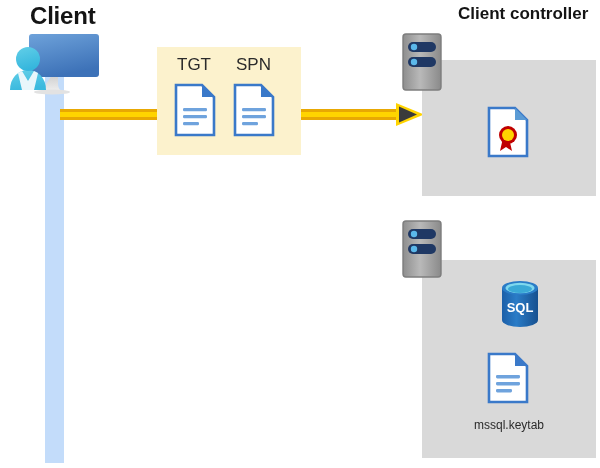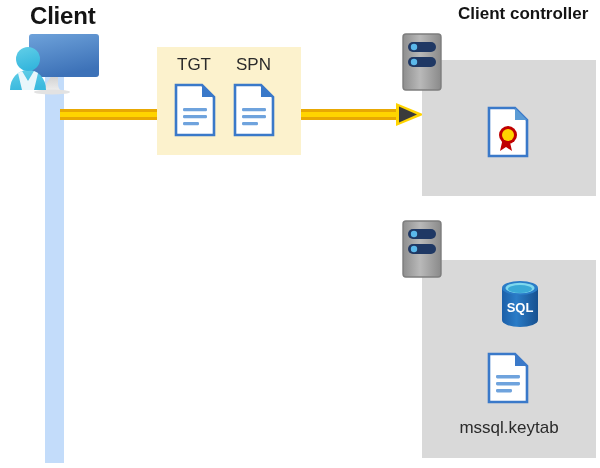--- a/index.html
+++ b/index.html
@@ -134,21 +134,21 @@
     left: 487px;
     top: 352px;
     width: 42px;
     height: 52px;
   }
   #keytab-label {
     left: 422px;
     top: 418px;
     width: 174px;
     text-align: center;
-    font-size: 17px;
+    font-size: 12px;
     color: #2b2b2b;
   }
   svg { display: block; overflow: visible; }
 </style>
 </head>
 <body>
 
 <div id="canvas">
 
   <div class="abs" id="client-title">Client</div>

